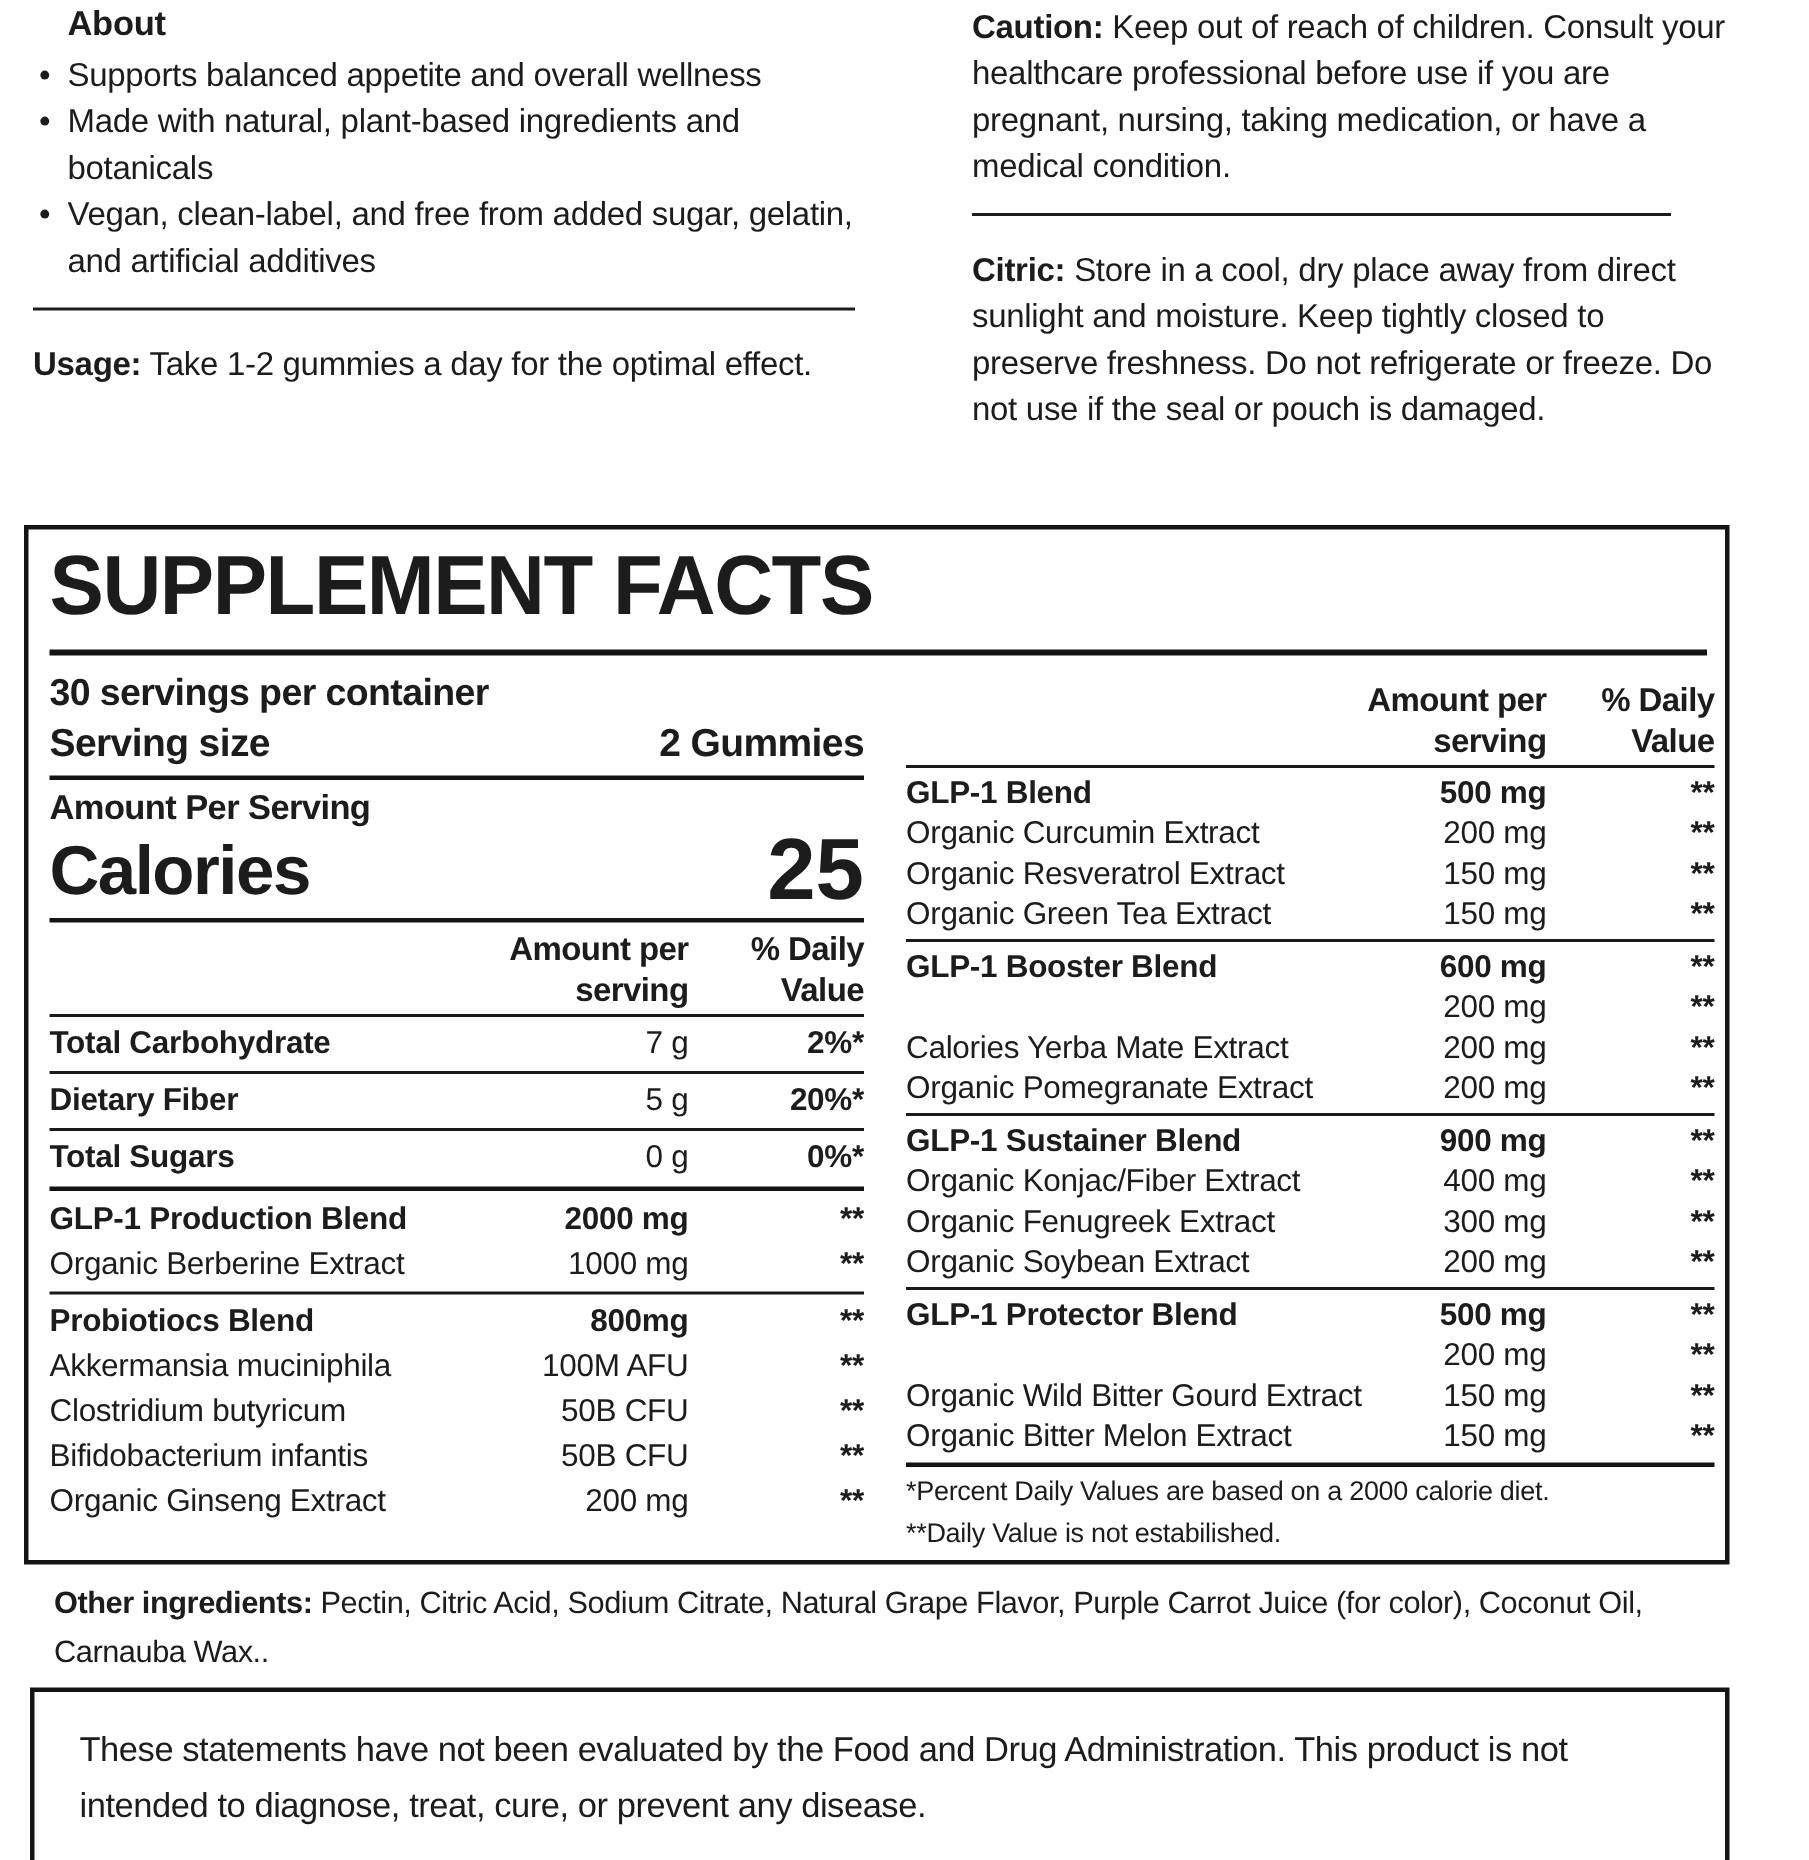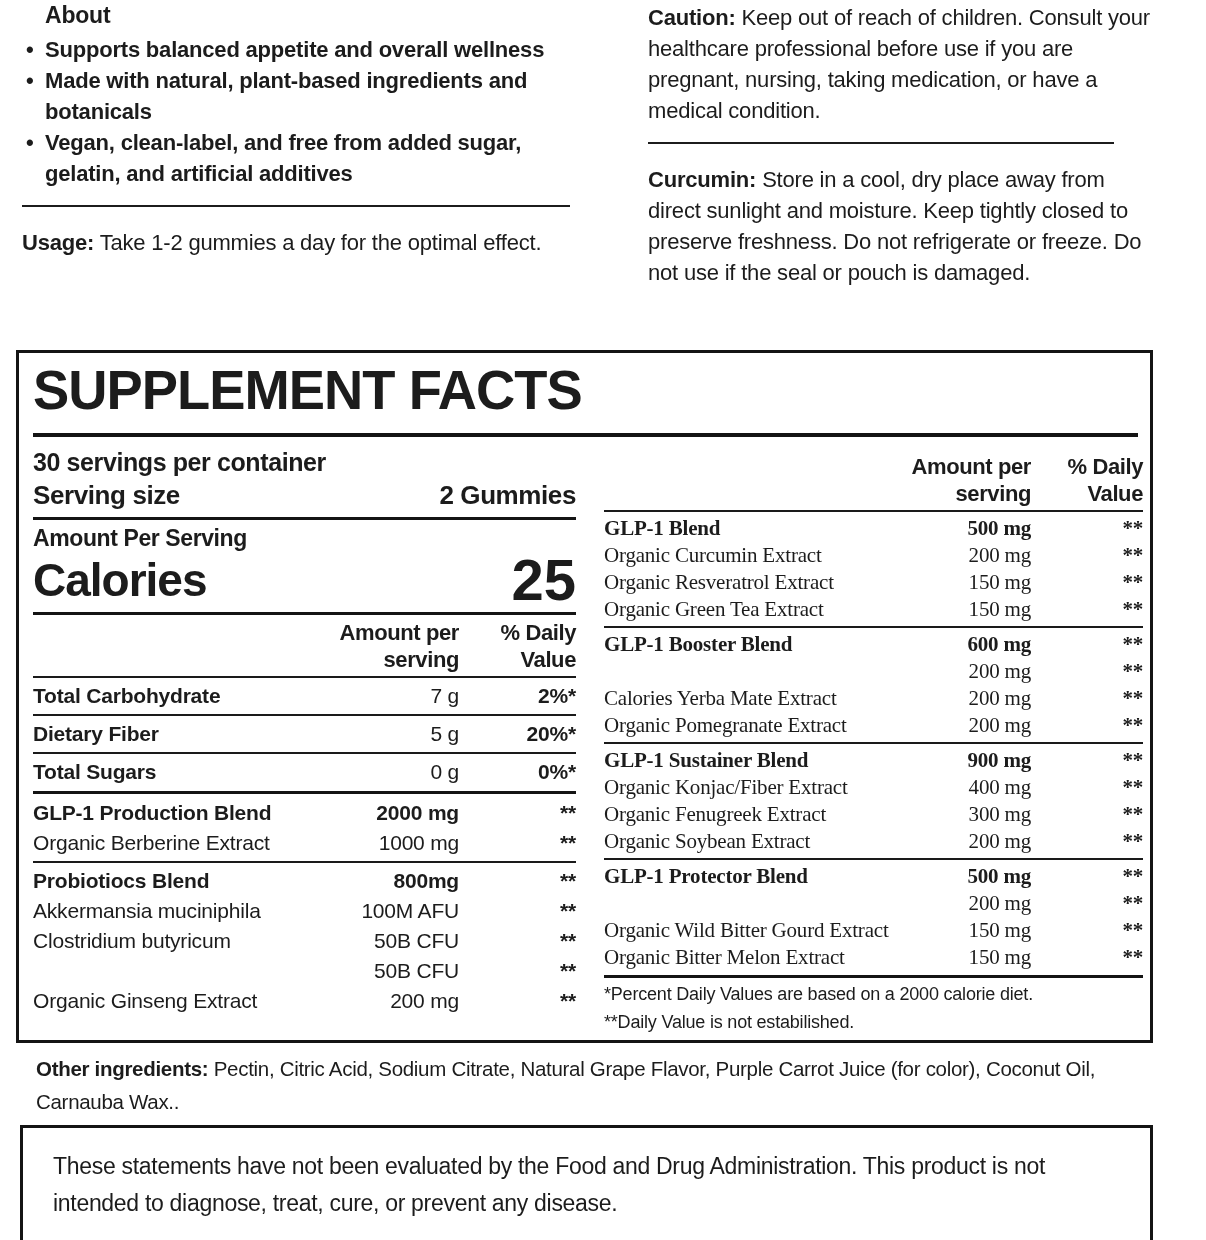--- a/index.html
+++ b/index.html
@@ -9,21 +9,21 @@
     color:#1c1c1c;
     -webkit-font-smoothing:antialiased;
   }
   .page { position:relative; width:1206px; height:1240px; overflow:hidden; background:#fff; }
 
   
   .top-left  { position:absolute; left:22px;  top:2px; width:548px; }
   .top-right { position:absolute; left:648px; top:2px; width:508px; }
 
   .about-heading { font-size:23px; font-weight:700; margin:0 0 5px 23px; letter-spacing:-0.2px; }
-  .bullet-list { list-style:none; margin:0; padding:0; font-size:22px; line-height:31px; letter-spacing:-0.2px;font-weight:bold; }
+  .bullet-list { list-style:none; margin:0; padding:0; font-size:22px; line-height:31px; letter-spacing:-0.2px; }
   .bullet-list li { position:relative; padding-left:23px; }
   .bullet-list li::before { content:"•"; position:absolute; left:4px; }
 
   .para { font-size:22px; line-height:31px; letter-spacing:-0.2px; margin:0; }
   .para b { font-weight:700; }
   .mt20 { margin-top:20px; }
 
   .thin-rule { border:none; border-top:2.5px solid #1c1c1c; margin:16px 0 0 0; }
   .top-right .thin-rule { width:466px; }
 
@@ -56,21 +56,21 @@
 
   .hdr-row { display:flex; justify-content:flex-end; font-weight:700; font-size:22px; line-height:27px; letter-spacing:-0.4px; margin:4px 0 2px 0; }
   .hdr-amt { width:150px; text-align:right; }
   .hdr-dv  { width:117px; text-align:right; }
   .col-right .hdr-dv { width:112px; }
 
   .frow { display:flex; font-size:21px; line-height:30px; letter-spacing:-0.2px; }
   .frow .n { white-space:nowrap; }
   .frow .a { flex:1; text-align:right; white-space:nowrap; }
   .frow .d { width:117px; text-align:right; font-weight:700; }
-  .col-right .frow { line-height:27px;font-family:Liberation Serif, serif; }
+  .col-right .frow { line-height:27px; }
   .col-right .frow .d { width:112px; }
   .frow.nutr  .n { font-weight:700; }
   .frow.blend .n, .frow.blend .a { font-weight:700; }
 
   .footnote { font-size:18px; line-height:25px; letter-spacing:-0.2px; margin-top:3px; }
 
   
   .other-ing { position:absolute; left:36px; top:1052px; width:1150px; font-size:20.5px; line-height:33px; letter-spacing:-0.3px; margin:0; }
   .other-ing b { font-weight:700; }
 
@@ -93,21 +93,21 @@
       <li>Made with natural, plant-based ingredients and botanicals</li>
       <li>Vegan, clean-label, and free from added sugar, gelatin, and artificial additives</li>
     </ul>
     <hr class="thin-rule">
     <p class="para mt20"><b>Usage:</b> <span>Take 1-2 gummies a day for the optimal effect.</span></p>
   </section>
 
   <section class="top-right">
     <p class="para"><b>Caution:</b> <span>Keep out of reach of children. Consult your healthcare professional before use if you are pregnant, nursing, taking medication, or have a medical condition.</span></p>
     <hr class="thin-rule">
-    <p class="para mt20"><b>Curcumin:</b> <span>Store in a cool, dry place away from direct sunlight and moisture. Keep tightly closed to preserve freshness. Do not refrigerate or freeze. Do not use if the seal or pouch is damaged.</span></p>
+    <p class="para mt20"><b>Citric:</b> <span>Store in a cool, dry place away from direct sunlight and moisture. Keep tightly closed to preserve freshness. Do not refrigerate or freeze. Do not use if the seal or pouch is damaged.</span></p>
   </section>
 
   <section class="facts-box">
     <h1 class="facts-title">SUPPLEMENT FACTS</h1>
     <div class="title-rule"></div>
 
     <div class="col-left">
       <div class="serv-line1">30 servings per container</div>
       <div class="serv-line2">
         <span>Serving size</span>
@@ -164,20 +164,21 @@
           <span class="n">Akkermansia muciniphila</span>
           <span class="a">100M AFU</span>
           <span class="d">**</span>
         </div>
       <div class="frow">
           <span class="n">Clostridium butyricum</span>
           <span class="a">50B CFU</span>
           <span class="d">**</span>
         </div>
       <div class="frow">
+          <span class="n">Bifidobacterium infantis</span>
           <span class="a">50B CFU</span>
           <span class="d">**</span>
         </div>
       <div class="frow">
           <span class="n">Organic Ginseng Extract</span>
           <span class="a">200 mg</span>
           <span class="d">**</span>
         </div>
     </div>
 

